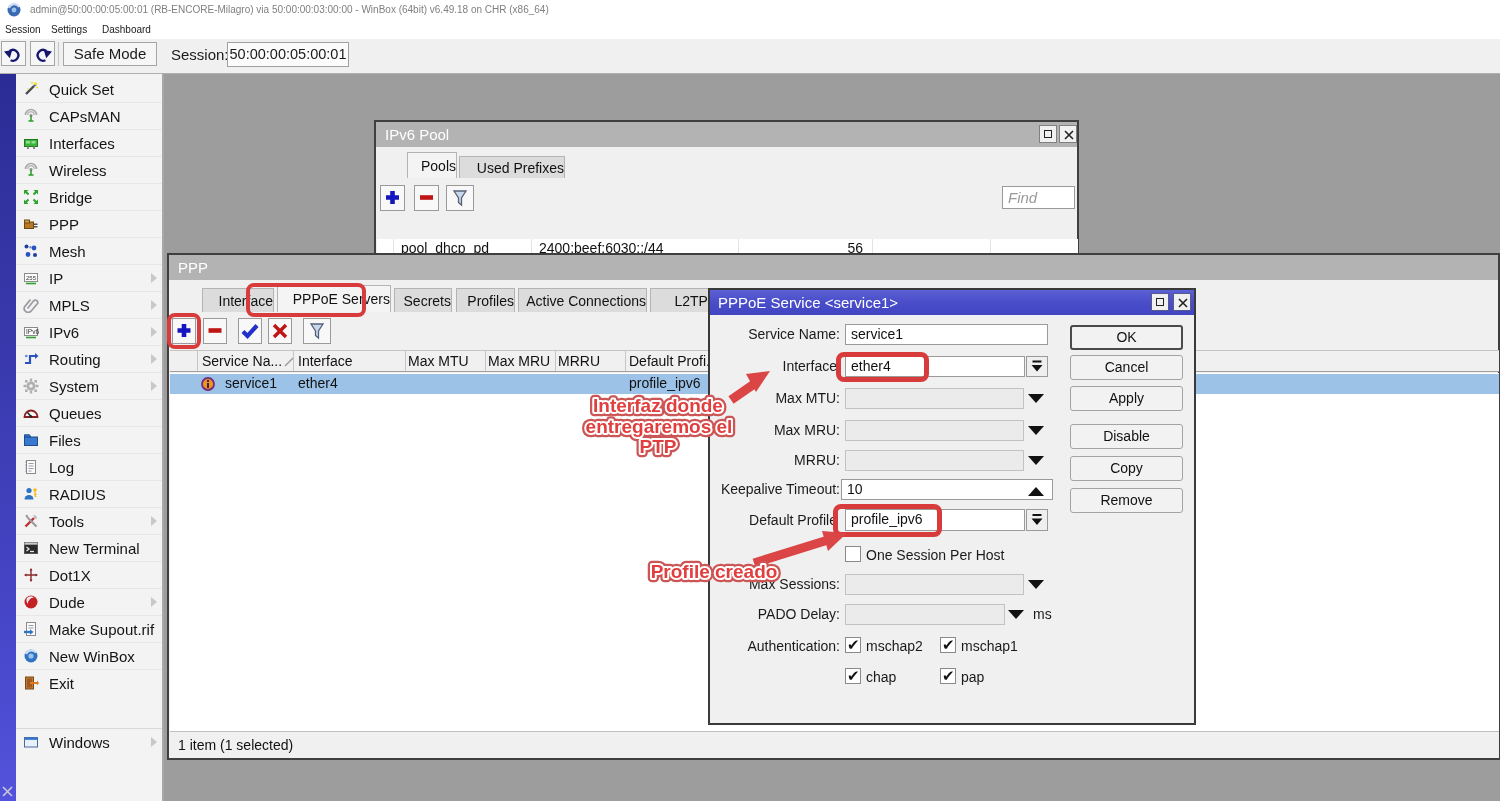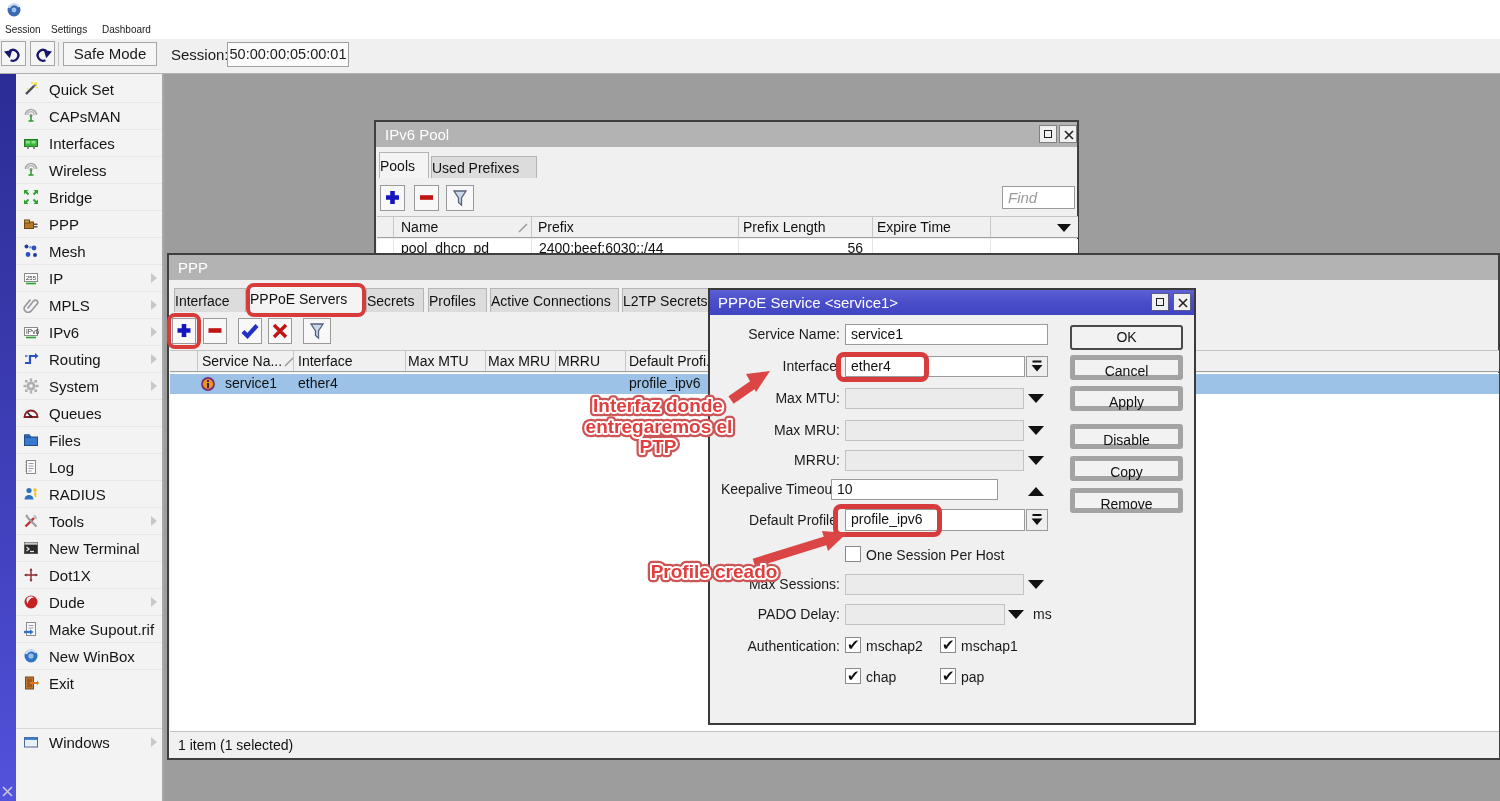--- a/index.html
+++ b/index.html
@@ -37,21 +37,21 @@
 
 
 .win { position:absolute; background:#f0f0f0; border:2px solid #3f3f3f; }
 .wtitle { position:absolute; left:0; top:0; right:0; height:25px; background:#b3b3b3;
   color:#fff; font-size:15px; line-height:25px; padding-left:9px; }
 .wbtn { position:absolute; top:3px; width:18px; height:18px; background:#f0f0f0;
   border:1px solid #808080; }
 .wbtn .sq { position:absolute; left:4px; top:4px; width:8px; height:8px; border:1.5px solid #222; }
 .wbtn svg { position:absolute; left:2px; top:2px; }
 .tab { position:absolute; background:#dcdcdc; border:1px solid #b4b4b4; border-bottom:none;
-  font-size:14px; color:#111; text-align:left; }
+  font-size:14px; color:#111; text-align:right;margin-left:28px; }
 .tab.active { background:#f4f4f4; }
 .sqbtn { position:absolute; width:25px; height:26px; background:#f8f8f8; border:1px solid #9a9a9a; }
 .hdr { position:absolute; background:#f0f0f0; border-top:1px solid #c4c4c4; border-bottom:1px solid #9f9f9f; }
 .hdr .ht { position:absolute; top:2px; font-size:14px; color:#111; }
 .hdr .vs { position:absolute; top:0; bottom:0; width:1px; background:#c6c6c6; }
 .listarea { position:absolute; background:#fff; }
 .selrow { position:absolute; background:#9cc2e8; }
 .statusbar { position:absolute; background:#f0f0f0; border-top:1px solid #c0c0c0; font-size:14px; color:#111;text-decoration:underline; }
 
 
@@ -61,36 +61,37 @@
 .fld.dis { background:#ebebeb; border:1px solid #c2c2c2; }
 .combtn { position:absolute; width:22px; height:21px; background:#efefef; border:1px solid #9a9a9a; }
 .dn { position:absolute; width:0; height:0; border-top:9px solid #111;
   border-left:8px solid transparent; border-right:8px solid transparent; }
 .up { position:absolute; width:0; height:0; border-bottom:9px solid #111;
   border-left:8px solid transparent; border-right:8px solid transparent; }
 .cb { position:absolute; width:16px; height:16px; background:#fff; border:1px solid #8a8a8a; }
 .cb.chk:after { content:"\2714"; position:absolute; left:1px; top:-2px; font-size:15px; color:#111; }
 .cblbl { position:absolute; font-size:14px; color:#1a1a1a; }
 .dbtn { position:absolute; left:1070px; width:113px; height:25px; background:#f2f2f2;
-  border:5px solid #a3a3a3; border-radius:3px; font-size:14px; color:#111;
+  border:1px solid #a3a3a3; border-radius:3px; font-size:14px; color:#111;
   text-align:center; line-height:23px; }
 
 
 .redbox { position:absolute; border:4px solid #d83b3b; border-radius:8px; }
 </style>
 </head>
 <body>
 <div id="root">
 
   <div class="abs" id="titlebar"></div>
   <svg class="abs" style="left:7px;top:3px" width="14" height="14" viewBox="0 0 14 14">
     <circle cx="7" cy="7" r="6.5" fill="#3a6ab4"></circle>
     <path d="M2,5 A5.5 5.5 0 0 1 12,4" stroke="#cfe0f4" stroke-width="2" fill="none"></path>
     <circle cx="7" cy="7" r="2.4" fill="#9cc0e8"></circle>
   </svg>
+  <div class="abs" id="titletxt">admin@50:00:00:05:00:01 (RB-ENCORE-Milagro) via 50:00:00:03:00:00 - WinBox (64bit) v6.49.18 on CHR (x86_64)</div>
 
   <div class="abs" id="menubar">
     <span class="menuitem" style="left:5px">Session</span>
     <span class="menuitem" style="left:51px">Settings</span>
     <span class="menuitem" style="left:102px">Dashboard</span>
   </div>
 
   <div class="abs" id="toolbar">
     <div class="tbtn" style="left:1px;top:2px;width:25px;height:25px">
       <svg width="23" height="23" viewBox="0 0 23 23">
@@ -367,35 +368,20 @@
         </svg></div>
     <div class="sqbtn" style="left:38px;top:63px">
       <svg width="23" height="24" viewBox="0 0 23 24">
           <path d="M5,11.5 h13" stroke="#c01515" stroke-width="4.6"></path>
         </svg></div>
     <div class="sqbtn" style="left:70px;top:63px;width:28px">
       <svg width="26" height="24" viewBox="0 0 26 24">
           <path d="M7,5 h12 l-4.5,7 v7 l-3,-2.5 v-4.5 z" fill="#c9d8ea" stroke="#55617a" stroke-width="1.3"></path>
         </svg></div>
     <div class="fld" style="left:626px;top:64px;width:73px;height:23px;line-height:21px"><span style="color:#9a9a9a;font-style:italic;font-size:15px">Find</span></div>
-    <div class="hdr" style="left:1px;top:94px;width:701px;height:22px">
-      <span class="ht" style="left:24px">Name</span>
-      <span class="ht" style="left:161px">Prefix</span>
-      <span class="ht" style="left:366px">Prefix Length</span>
-      <span class="ht" style="left:500px">Expire Time</span>
-      <svg style="position:absolute;left:141px;top:6px" width="10" height="10" viewBox="0 0 10 10">
-          <path d="M1,9 L9,1" stroke="#999" stroke-width="1.4"></path>
-        </svg>
-      <div class="vs" style="left:16px"></div>
-        <div class="vs" style="left:154px"></div>
-      <div class="vs" style="left:361px"></div>
-        <div class="vs" style="left:495px"></div>
-      <div class="vs" style="left:613px"></div>
-      <div class="dn" style="right:7px;top:7px;border-top-width:8px;border-left-width:7px;border-right-width:7px"></div>
-    </div>
     <div class="listarea" style="left:1px;top:117px;width:701px;height:80px">
       <div style="position:absolute;left:0;top:0;width:604px;height:20px;font-size:14px">
         <span style="position:absolute;left:24px;top:1px">pool_dhcp_pd</span>
         <span style="position:absolute;left:162px;top:1px">2400:beef:6030::/44</span>
         <span style="position:absolute;left:361px;top:1px;width:125px;text-align:right">56</span>
         <div style="position:absolute;left:16px;top:0;bottom:-58px;width:1px;background:#e4e4e4"></div>
         <div style="position:absolute;left:154px;top:0;bottom:-58px;width:1px;background:#e4e4e4"></div>
         <div style="position:absolute;left:361px;top:0;bottom:-58px;width:1px;background:#e4e4e4"></div>
         <div style="position:absolute;left:495px;top:0;bottom:-58px;width:1px;background:#e4e4e4"></div>
         <div style="position:absolute;left:613px;top:0;bottom:-58px;width:1px;background:#e4e4e4"></div>
@@ -493,21 +479,21 @@
 
     <div class="dlbl" style="left:0;top:132px;width:130px">Max MRU:</div>
     <div class="fld dis" style="left:135px;top:130px;width:179px"></div>
     <div class="dn" style="left:318px;top:136px"></div>
 
     <div class="dlbl" style="left:0;top:162px;width:130px">MRRU:</div>
     <div class="fld dis" style="left:135px;top:160px;width:179px"></div>
     <div class="dn" style="left:318px;top:166px"></div>
 
     <div class="dlbl" style="left:0;top:191px;width:130px">Keepalive Timeout:</div>
-    <div class="fld" style="left:121px;top:189px;width:167px">10</div>
+    <div class="fld" style="left:131px;top:189px;width:212px">10</div>
     <div class="up" style="left:318px;top:197px"></div>
 
     <div class="dlbl" style="left:0;top:222px;width:127px">Default Profile</div>
     <div class="fld" style="left:135px;top:219px;width:180px;height:22px">profile_ipv6</div>
     <div class="combtn" style="left:316px;top:219px;height:22px">
       <svg width="20" height="20" viewBox="0 0 20 20">
           <rect x="5.5" y="4" width="9" height="2" fill="#111"></rect>
           <polygon points="4.5,8.5 15.5,8.5 10,15" fill="#111"></polygon>
         </svg></div>
 

